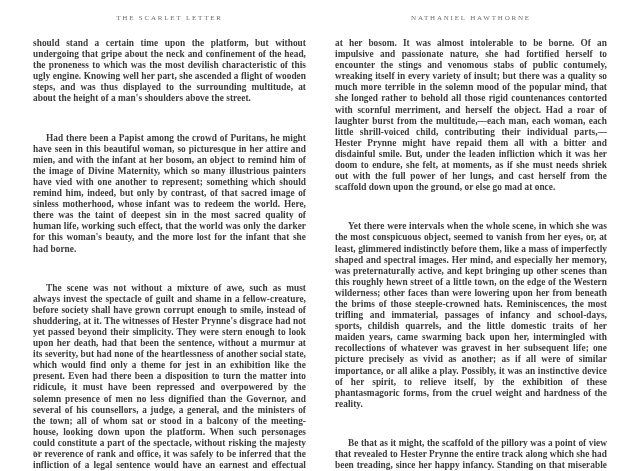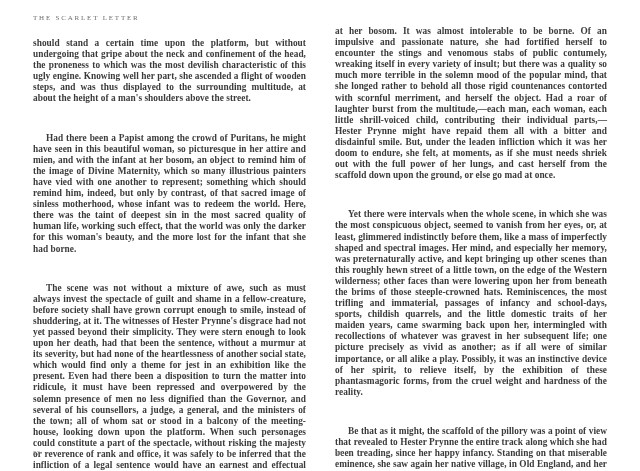--- a/index.html
+++ b/index.html
@@ -33,20 +33,21 @@
   .page.left .col {
     left: 33px;
     width: 273px;
   }
   .page.right .col {
     left: 15px;
     width: 272px;
   }
   .running-header {
     margin-top: 4px;
+    text-align: center;
     font-size: 7px;
     letter-spacing: 1.8px;
     color: #6e6e6e;
     font-variant: normal;
     text-transform: uppercase;
     white-space: nowrap;
   }
   .body-text {
     margin-top: 16px;
     font-size: 9.3px;
@@ -86,20 +87,21 @@
         <p>should stand a certain time upon the platform, but without undergoing that gripe about the neck and confinement of the head, the proneness to which was the most devilish characteristic of this ugly engine. Knowing well her part, she ascended a flight of wooden steps, and was thus displayed to the surrounding multitude, at about the height of a man's shoulders above the street.</p>
         <p class="indent">Had there been a Papist among the crowd of Puritans, he might have seen in this beautiful woman, so picturesque in her attire and mien, and with the infant at her bosom, an object to remind him of the image of Divine Maternity, which so many illustrious painters have vied with one another to represent; something which should remind him, indeed, but only by contrast, of that sacred image of sinless motherhood, whose infant was to redeem the world. Here, there was the taint of deepest sin in the most sacred quality of human life, working such effect, that the world was only the darker for this woman's beauty, and the more lost for the infant that she had borne.</p>
         <p class="indent">The scene was not without a mixture of awe, such as must always invest the spectacle of guilt and shame in a fellow-creature, before society shall have grown corrupt enough to smile, instead of shuddering, at it. The witnesses of Hester Prynne's disgrace had not yet passed beyond their simplicity. They were stern enough to look upon her death, had that been the sentence, without a murmur at its severity, but had none of the heartlessness of another social state, which would find only a theme for jest in an exhibition like the present. Even had there been a disposition to turn the matter into ridicule, it must have been repressed and overpowered by the solemn presence of men no less dignified than the Governor, and several of his counsellors, a judge, a general, and the ministers of the town; all of whom sat or stood in a balcony of the meeting-house, looking down upon the platform. When such personages could constitute a part of the spectacle, without risking the majesty or reverence of rank and office, it was safely to be inferred that the infliction of a legal sentence would have an earnest and effectual meaning. Accordingly, the crowd was sombre and grave. The unhappy culprit sustained herself as best a woman might, under the heavy weight of a thousand unrelenting eyes, all fastened upon her, and concentrated</p>
       </div>
       <div class="page-number">52</div>
     </div>
   </div>
 
   <div class="page right">
     <div class="col">
+      <div class="running-header">NATHANIEL HAWTHORNE</div>
       <div class="body-text">
         <p>at her bosom. It was almost intolerable to be borne. Of an impulsive and passionate nature, she had fortified herself to encounter the stings and venomous stabs of public contumely, wreaking itself in every variety of insult; but there was a quality so much more terrible in the solemn mood of the popular mind, that she longed rather to behold all those rigid countenances contorted with scornful merriment, and herself the object. Had a roar of laughter burst from the multitude,—each man, each woman, each little shrill-voiced child, contributing their individual parts,—Hester Prynne might have repaid them all with a bitter and disdainful smile. But, under the leaden infliction which it was her doom to endure, she felt, at moments, as if she must needs shriek out with the full power of her lungs, and cast herself from the scaffold down upon the ground, or else go mad at once.</p>
         <p class="indent">Yet there were intervals when the whole scene, in which she was the most conspicuous object, seemed to vanish from her eyes, or, at least, glimmered indistinctly before them, like a mass of imperfectly shaped and spectral images. Her mind, and especially her memory, was preternaturally active, and kept bringing up other scenes than this roughly hewn street of a little town, on the edge of the Western wilderness; other faces than were lowering upon her from beneath the brims of those steeple-crowned hats. Reminiscences, the most trifling and immaterial, passages of infancy and school-days, sports, childish quarrels, and the little domestic traits of her maiden years, came swarming back upon her, intermingled with recollections of whatever was gravest in her subsequent life; one picture precisely as vivid as another; as if all were of similar importance, or all alike a play. Possibly, it was an instinctive device of her spirit, to relieve itself, by the exhibition of these phantasmagoric forms, from the cruel weight and hardness of the reality.</p>
         <p class="indent">Be that as it might, the scaffold of the pillory was a point of view that revealed to Hester Prynne the entire track along which she had been treading, since her happy infancy. Standing on that miserable eminence, she saw again her native village, in Old England, and her paternal home; a decayed house of gray stone, with a poverty-stricken aspect, but retaining a half-obliterated shield of arms over the portal,</p>
       </div>
       <div class="page-number">53</div>
     </div>
   </div>
 
 </div>

